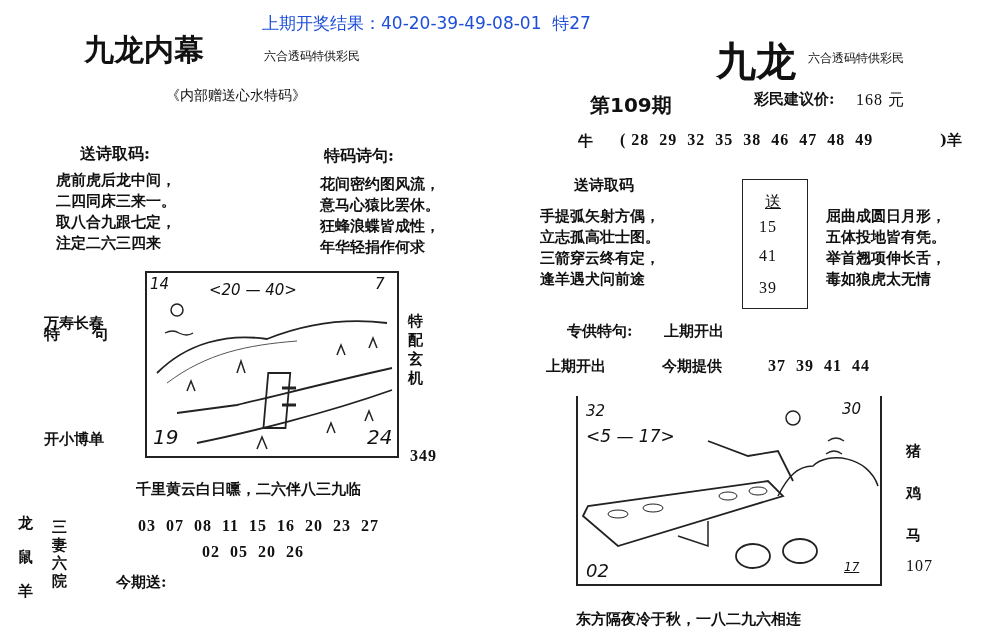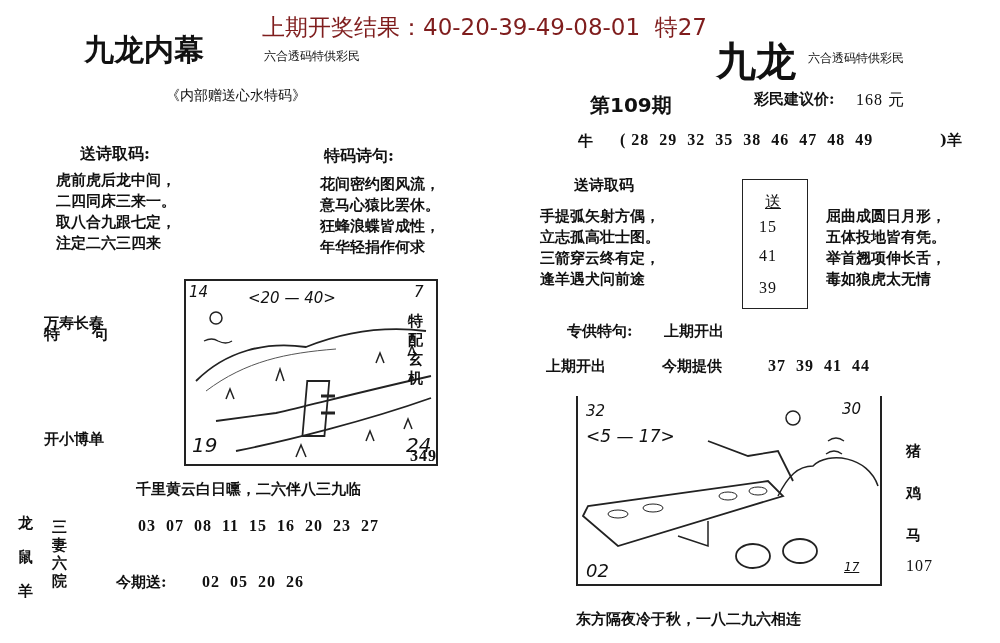--- a/index.html
+++ b/index.html
@@ -1,18 +1,18 @@
 <!DOCTYPE html>
 <html><head>
 <meta charset="utf-8">
 <style>
   html,body{margin:0;padding:0;background:#fff;}
   body{width:1000px;height:643px;position:relative;overflow:hidden;font-family:"DejaVu Serif",serif;color:#111;}
   .abs{position:absolute;white-space:nowrap;}
-  .red{color:#7f1d1d;font-family:"DejaVu Sans",sans-serif;font-size:23px;}
+  .red{color:#1d4ed8;font-family:"DejaVu Sans",sans-serif;font-size:17px;}
   .title{font-family:"DejaVu Serif",serif;font-weight:bold;}
   .small{font-size:12px;}
   .t16{font-size:16px;font-weight:bold;}
   .t15{font-size:15px;font-weight:bold;}
   .num{font-family:"Liberation Serif",serif;font-size:16px;font-weight:bold;letter-spacing:1px;}
   .poem div{font-size:15px;font-weight:bold;line-height:21px;}
   .vert div{font-size:15px;font-weight:bold;text-align:center;}
   .box{position:absolute;border:2px solid #222;}
   svg{position:absolute;left:0;top:0;}
   .sketch-num{font-family:"DejaVu Sans",sans-serif;font-style:italic;font-size:15px;}
@@ -41,21 +41,21 @@
   <div>花间密约图风流，</div>
   <div>意马心猿比罢休。</div>
   <div>狂蜂浪蝶皆成性，</div>
   <div>年华轻捐作何求</div>
 </div>
 
 <div class="abs t16" style="left:44px;top:288px;margin-top:36px;">特　　句</div>
 <div class="abs t15" style="left:44px;top:314px;">万寿长春</div>
 <div class="abs t15" style="left:44px;top:430px;">开小博单</div>
 
-<div class="box" style="left:145px;top:279px;width:250px;height:183px;margin-left:39px;">
+<div class="box" style="left:145px;top:271px;width:250px;height:183px;">
   <svg width="250" height="183">
     <circle cx="30" cy="37" r="6" fill="none" stroke="#222" stroke-width="1.5"></circle>
     <path d="M18 60 q8 -4 14 0 q8 4 14 0" stroke="#222" fill="none" stroke-width="1.3"></path>
     <path d="M10 100 C40 70 80 60 120 66 C160 50 200 45 240 50" stroke="#222" fill="none" stroke-width="1.8"></path>
     <path d="M20 110 C60 80 100 72 150 68" stroke="#555" fill="none" stroke-width="1"></path>
     <path d="M30 140 L90 132 C140 120 200 105 245 95" stroke="#222" fill="none" stroke-width="1.8"></path>
     <path d="M50 170 C100 160 180 140 245 117" stroke="#222" fill="none" stroke-width="1.8"></path>
     <rect x="130" y="100" width="22" height="55" fill="none" stroke="#222" stroke-width="1.8" transform="skewX(-5)"></rect>
     <path d="M135 115 h14 M135 132 h14" stroke="#222" stroke-width="3"></path>
     <path d="M40 118 l4 -10 l4 10 M90 100 l4 -12 l4 12 M190 82 l4 -10 l4 10 M222 75 l4 -10 l4 10 M110 176 l5 -12 l5 12 M180 160 l4 -10 l4 10 M218 148 l4 -10 l4 10" stroke="#222" fill="none" stroke-width="1.5"></path>
@@ -84,21 +84,21 @@
 </div>
 <div class="abs vert" style="left:52px;top:518px;line-height:18px;">
   <div>三</div>
   <div>妻</div>
   <div>六</div>
   <div>院</div>
 </div>
 
 <div class="abs num" style="left:138px;top:517px;white-space:pre;">03  07  08  11  15  16  20  23  27</div>
 <div class="abs t15" style="left:116px;top:573px;">今期送:</div>
-<div class="abs num" style="left:202px;top:573px;white-space:pre;text-align:right;">02  05  20  26</div>
+<div class="abs num" style="left:202px;top:543px;white-space:pre;text-align:right;">02  05  20  26</div>
 
 <div class="abs title" style="left:716px;top:34px;font-size:40px;">九龙</div>
 <div class="abs small" style="left:808px;top:50px;">六合透码特供彩民</div>
 
 <div class="abs" style="left:590px;top:92px;font-size:20px;font-weight:bold;font-family:'DejaVu Sans',sans-serif;">第109期</div>
 <div class="abs" style="left:754px;top:90px;font-size:15px;font-weight:bold;">彩民建议价:</div>
 <div class="abs num" style="left:856px;top:90px;font-weight:normal;">168 元</div>
 
 <div class="abs t15" style="left:578px;top:132px;">牛</div>
 <div class="abs num" style="left:620px;top:131px;white-space:pre;">( 28  29  32  35  38  46  47  48  49</div>

